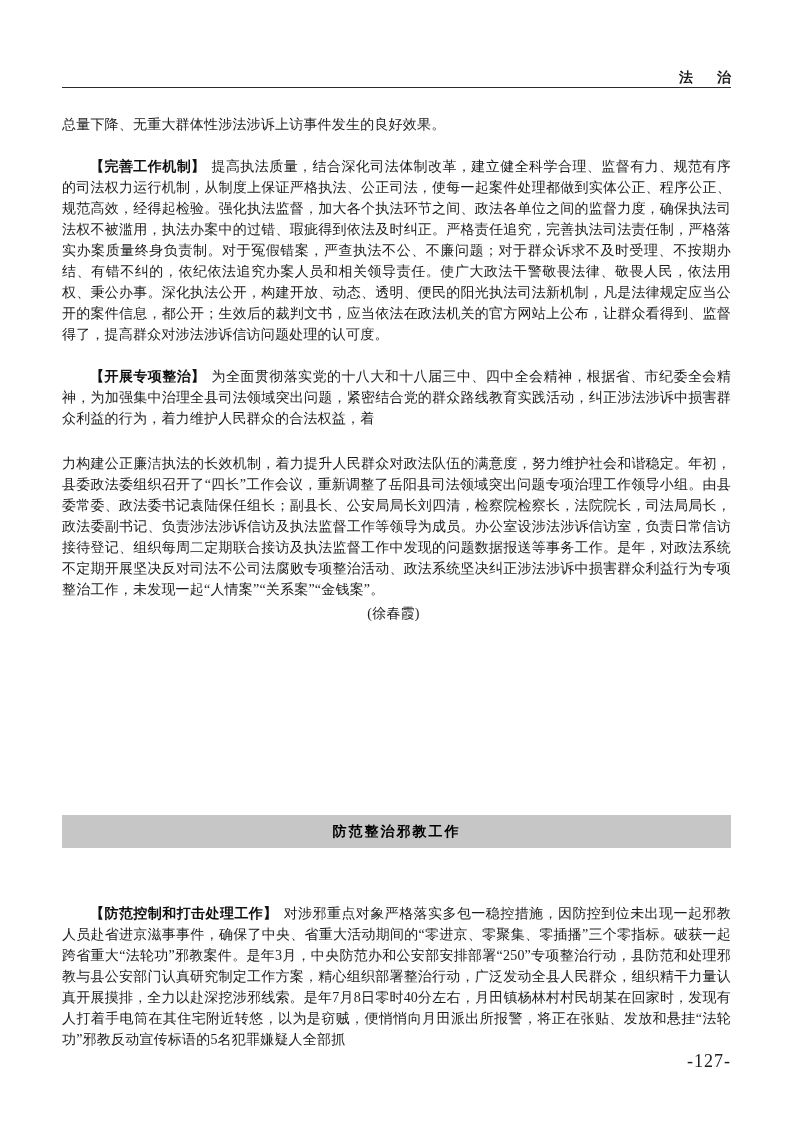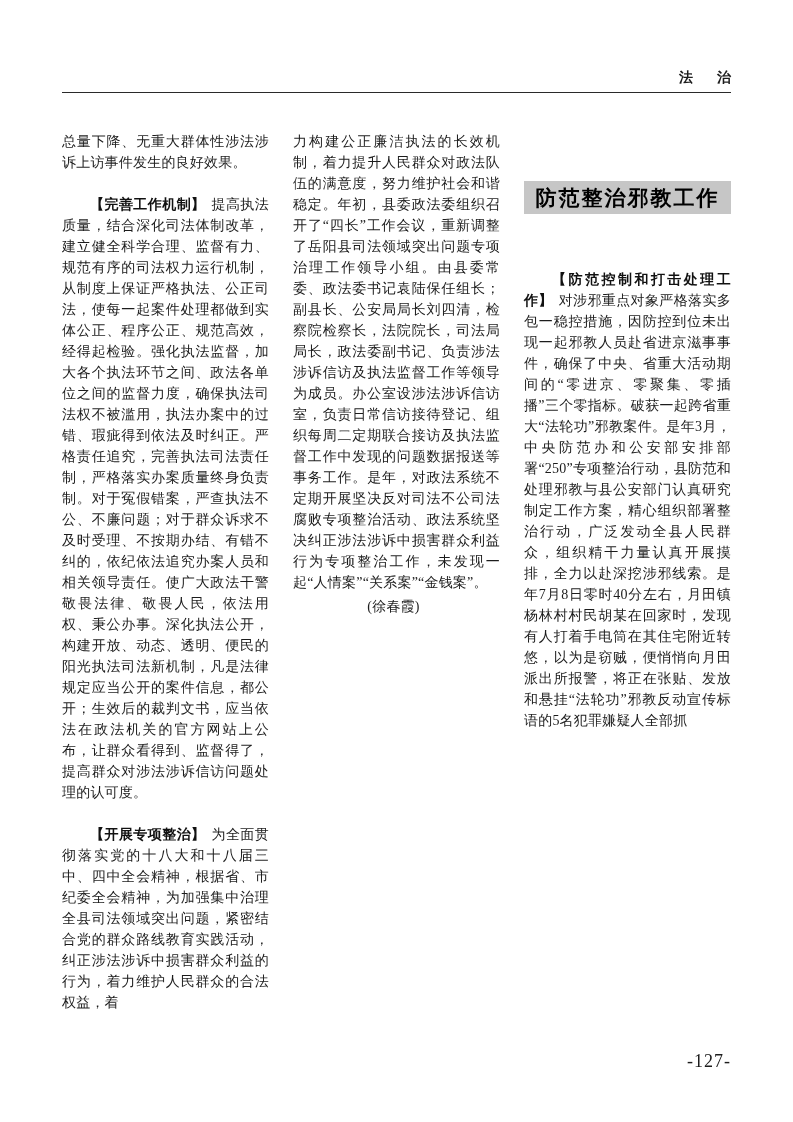--- a/index.html
+++ b/index.html
@@ -12,37 +12,38 @@
   .page {
     position: relative;
     width: 793px;
     height: 1122px;
     padding: 68px 62px 0 62px;
     overflow: hidden;
     background: #ffffff;
   }
   .running-head {
     border-bottom: 1.5px solid #2a2a2a;
-    padding-bottom: 5px;
+    padding-bottom: 0;
     text-align: right;
   }
   .head-label {
     font-family: "Liberation Sans", "DejaVu Sans", sans-serif;
     font-weight: bold;
     font-size: 14px;
     letter-spacing: 10px;
     margin-right: -10px; 
     color: #1c1c1c;
   }
   .columns {
     display: flex;
     gap: 24px;
-    margin-top: 38px;
+    margin-top: 26px;
     height: 938px;
     overflow: hidden;
+    flex-direction: column;
   }
   .col {
     flex: 1;
     min-width: 0;
     font-size: 14px;
     line-height: 21px;
     text-align: justify;
     letter-spacing: 0.2px;
   }
   p.cont { text-indent: 0; }
@@ -57,21 +58,21 @@
   .byline {
     text-align: center;
     margin-top: 3px;
     padding-right: 6px;
   }
   .article-box {
     background: #c6c6c6;
     color: #000;
     font-family: "Liberation Sans", "DejaVu Sans", sans-serif;
     font-weight: bold;
-    font-size: 21px;
+    font-size: 14px;
     line-height: 23px;
     padding: 5px 8px;
     margin-top: 50px;
     margin-bottom: 55px;
     text-align: center;
     letter-spacing: 2px;
     text-indent: 0;
   }
   .page-number {
     position: absolute;

